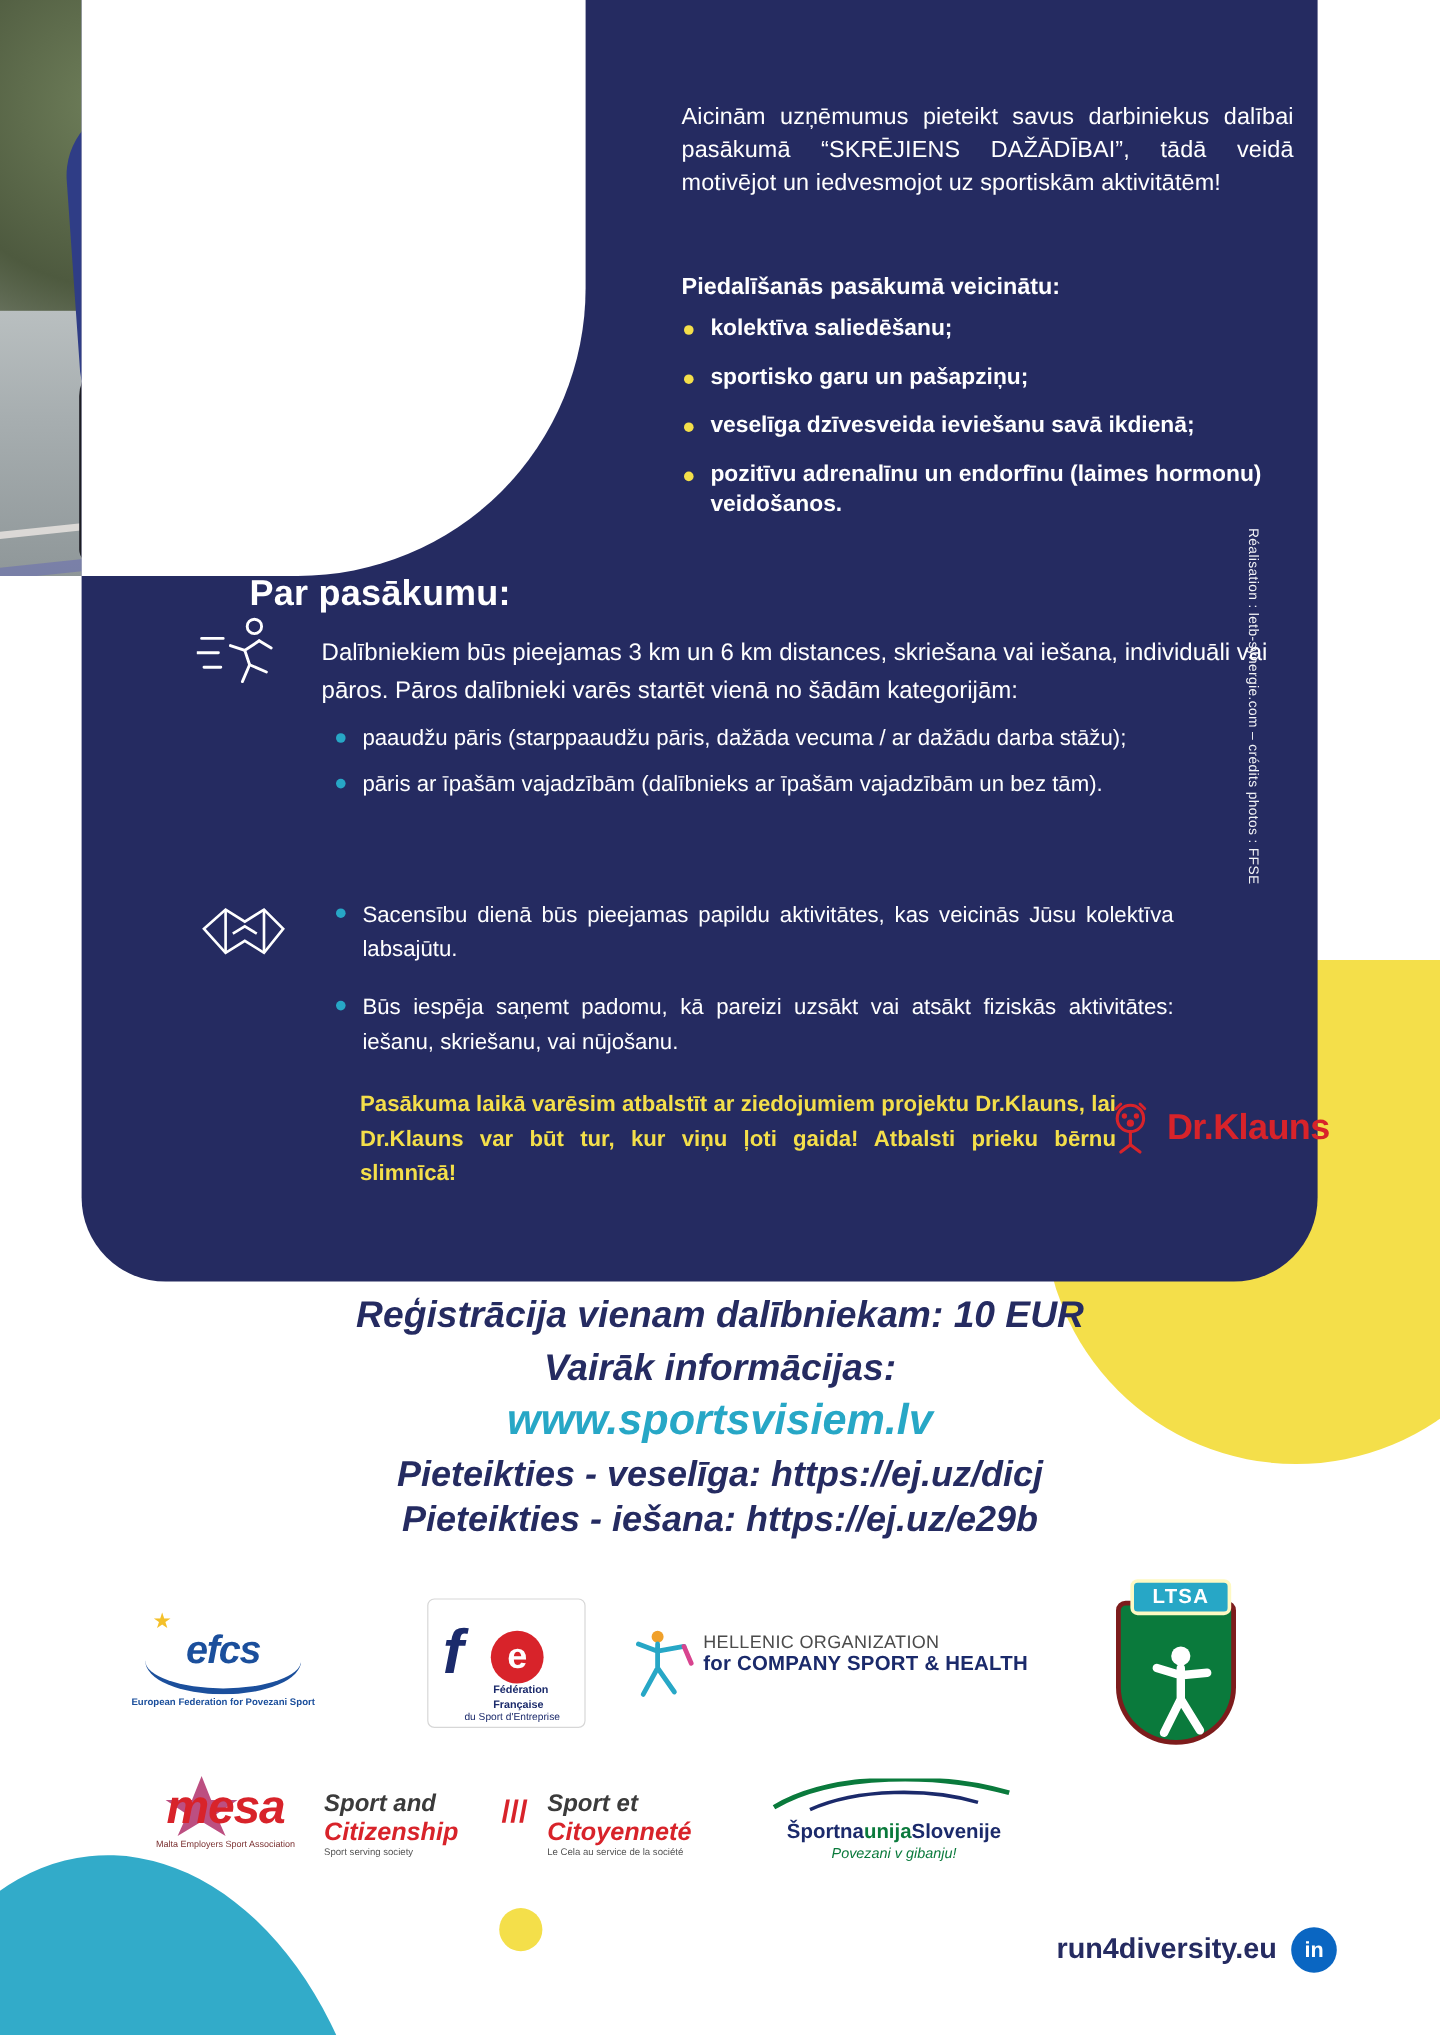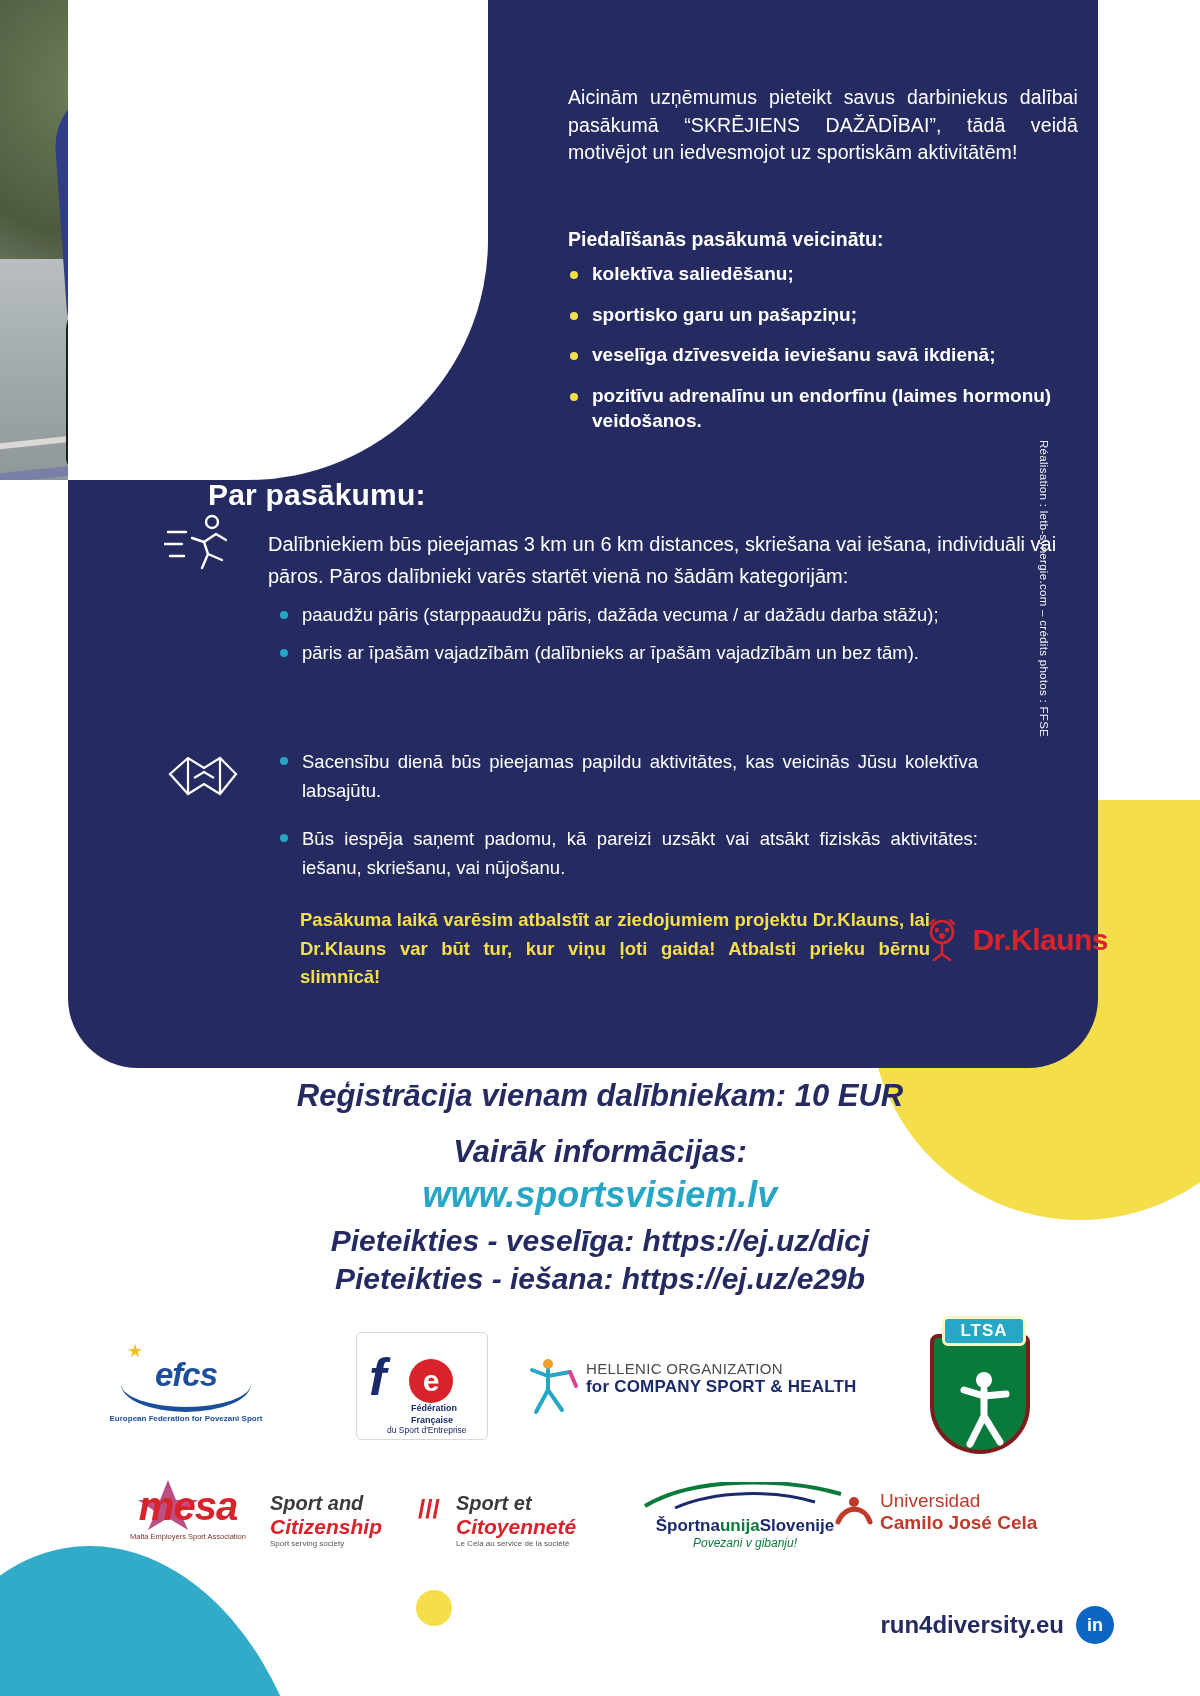--- a/index.html
+++ b/index.html
@@ -210,21 +210,21 @@
   .klauns-text {
     color: #d8232a; font-size: 30px; font-weight: bold; letter-spacing: -.5px;
   }
 
   
   .reg {
     position: absolute; left: 0; top: 1078px; width: 1200px;
     text-align: center; color: #252b61;
     font-style: italic; font-weight: bold;
   }
-  .reg .l1 { font-size: 31px; margin-bottom: 20px; }
+  .reg .l1 { font-size: 31px; margin-bottom: 8px; }
   .reg .l2 { font-size: 31px; margin-bottom: 4px; }
   .reg .l3 { font-size: 36px; color: #27a7c6; margin-bottom: 8px; }
   .reg .l4 { font-size: 30px; margin-bottom: 4px; }
   .reg .l5 { font-size: 30px; }
 
   
   .logos-row1 {
     position: absolute; left: 0; top: 1338px; width: 1200px; height: 130px;
   }
   .logos-row2 {
@@ -477,28 +477,20 @@
       <svg viewBox="0 0 220 30" width="220" height="30">
         <path d="M10 24 C60 -6 150 -4 206 12" stroke="#0a7a3c" stroke-width="4" fill="none"></path>
         <path d="M40 26 C80 8 140 8 180 20" stroke="#1b2a6b" stroke-width="3" fill="none"></path>
       </svg>
       <div class="sus-1">
         <span>Športna</span><em>unija</em><span>Slovenije</span>
       </div>
       <div class="sus-2">Povezani v gibanju!</div>
     </div>
 
-    <div class="logo ucjc">
-      <svg viewBox="0 0 40 34" width="40" height="34" style="position:absolute;left:-46px;top:6px">
-        <path d="M4 26 C10 10 30 8 36 26" stroke="#c0392b" stroke-width="5" fill="none" stroke-linecap="round"></path>
-        <circle cx="20" cy="6" r="5" fill="#c0392b"></circle>
-      </svg>
-      <div class="ucjc-1">Universidad</div>
-      <div class="ucjc-2">Camilo José Cela</div>
-    </div>
   </div>
 
   <div class="teal-bottom"></div>
   <div class="yellow-dot"></div>
 
   <div class="footer">
     <span class="footer-text">run4diversity.eu</span>
     <span class="li-badge">in</span>
   </div>
 

